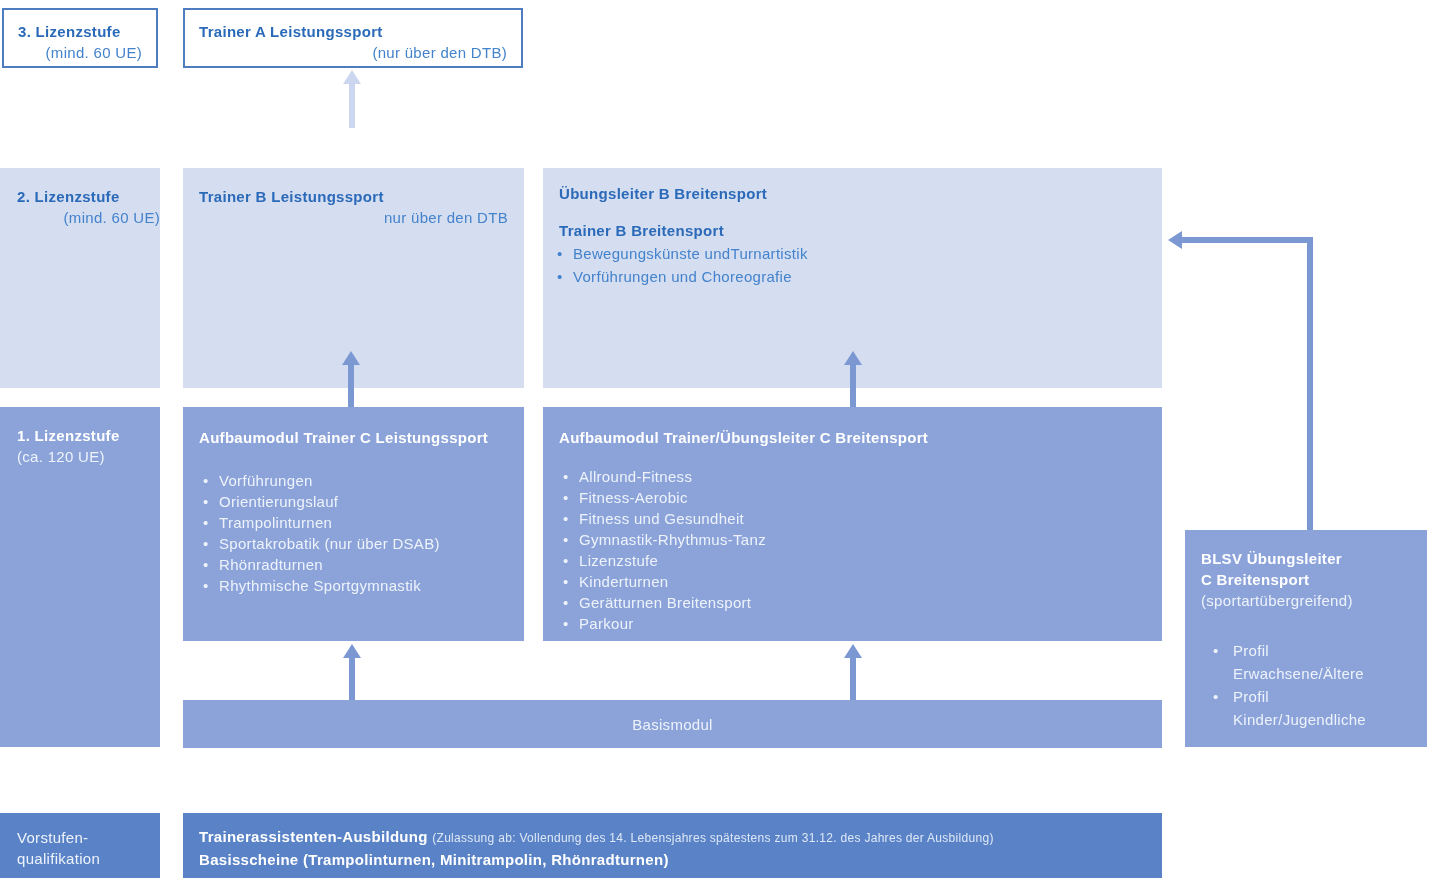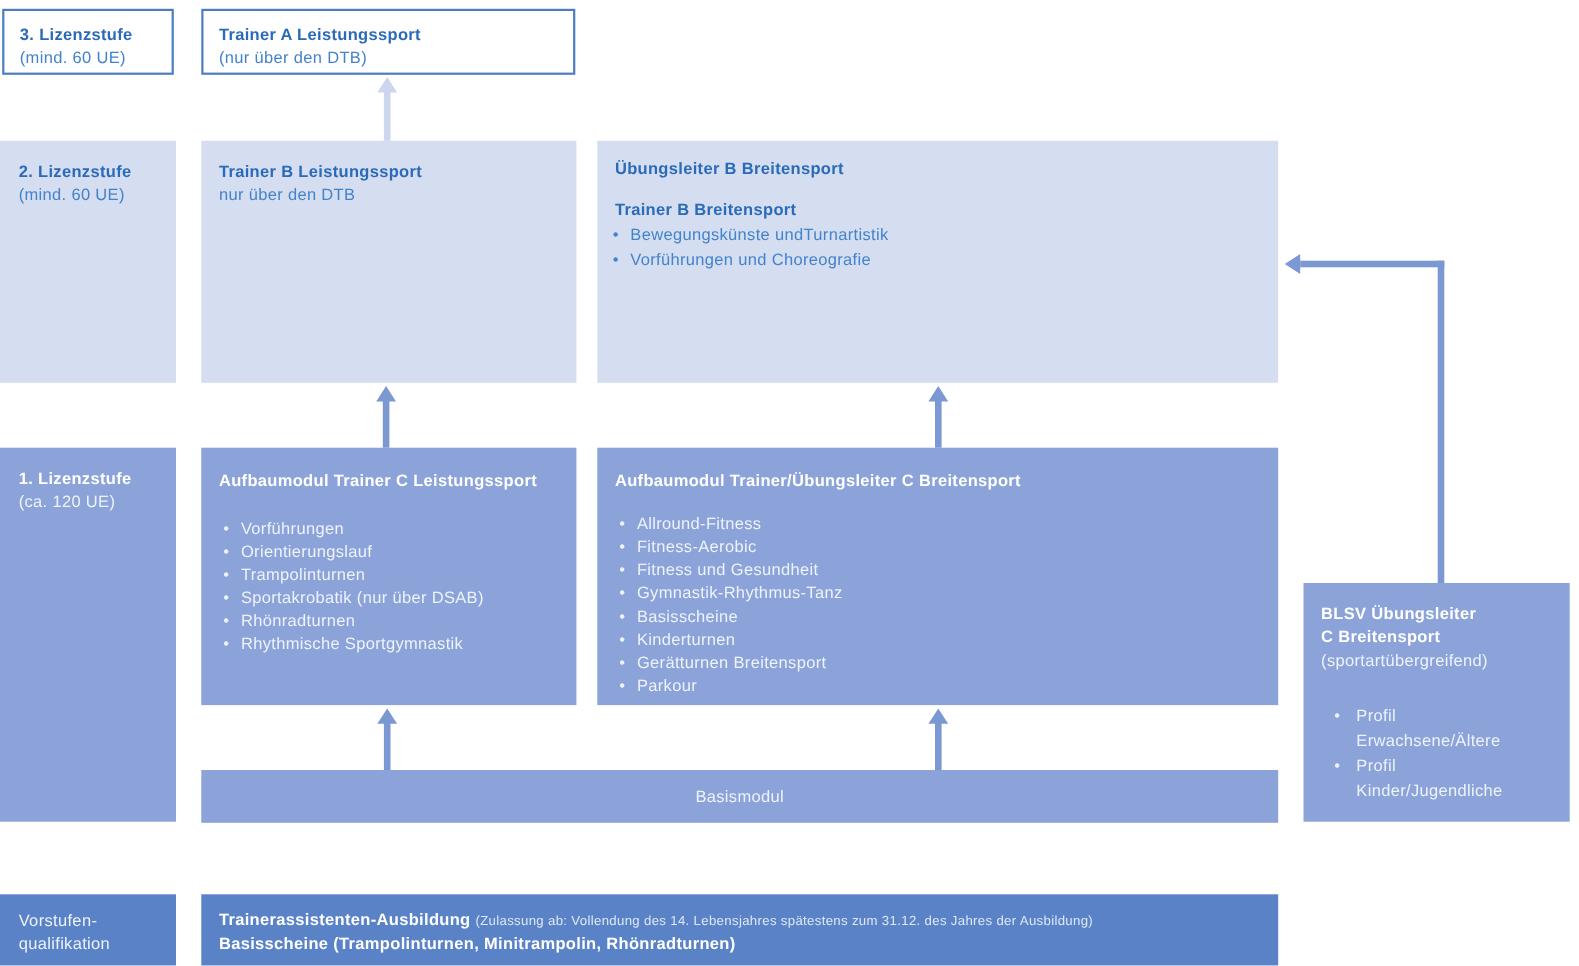--- a/index.html
+++ b/index.html
@@ -12,26 +12,26 @@
     --arrow-light:#ccd6ef;
     --arrow-medium:#7b98d2;
   }
   html,body{margin:0;padding:0;background:#fff;}
   .diagram{
     position:relative;width:1435px;height:878px;overflow:hidden;background:#fff;
     font-family:"Liberation Sans",sans-serif;
   }
   .box{position:absolute;box-sizing:border-box;}
   .box--outline{background:#fff;border:2px solid var(--outline-border);}
-  .box--light{background:var(--light-box);}
+  .box--light{background:var(--light-box);margin-top:40px;}
   .box--medium{background:var(--medium-box);}
   .box--dark{background:var(--dark-box);}
 
   .t-heading{color:var(--heading-blue);font-weight:bold;font-size:15px;line-height:21px;letter-spacing:.3px;}
-  .t-body{color:var(--body-blue);font-size:15px;line-height:21px;letter-spacing:.3px;}
+  .t-body{color:var(--body-blue);font-size:15px;line-height:21px;letter-spacing:.3px;text-align:right;}
   .t-heading--w{color:#ffffff;font-weight:bold;font-size:15px;line-height:21px;letter-spacing:.3px;}
   .t-body--w{color:#eef3fb;font-size:15px;line-height:21px;letter-spacing:.3px;}
   .t-small--w{color:#dfe8f6;font-size:12px;letter-spacing:.3px;font-weight:normal;}
 
   .pad-sm{padding:11px 14px;}
 
   ul.blist{margin:0;padding:0;list-style:none;}
   ul.blist li{position:relative;padding-left:20px;}
   ul.blist li::before{content:"\2022";position:absolute;left:4px;top:0;}
   ul.blist--light li{color:var(--body-blue);font-size:15px;line-height:23px;letter-spacing:.3px;}
@@ -104,21 +104,21 @@
     </ul>
   </div>
 
   <div class="box box--medium" style="left:543px;top:391px;width:619px;height:234px;padding:20px 16px;margin-top:16px;">
     <div class="t-heading--w" style="margin-bottom:18px;">Aufbaumodul Trainer/Übungsleiter C Breitensport</div>
     <ul class="blist blist--white">
       <li>Allround-Fitness</li>
       <li>Fitness-Aerobic</li>
       <li>Fitness und Gesundheit</li>
       <li>Gymnastik-Rhythmus-Tanz</li>
-      <li>Basisscheine</li>
+      <li>Lizenzstufe</li>
       <li>Kinderturnen</li>
       <li>Gerätturnen Breitensport</li>
       <li>Parkour</li>
     </ul>
   </div>
 
   <div class="box box--medium" style="left:1185px;top:530px;width:242px;height:217px;padding:18px 16px;">
     <div class="t-heading--w">BLSV Übungsleiter</div>
     <div class="t-heading--w">C Breitensport</div>
     <div class="t-body--w">(sportartübergreifend)</div>

